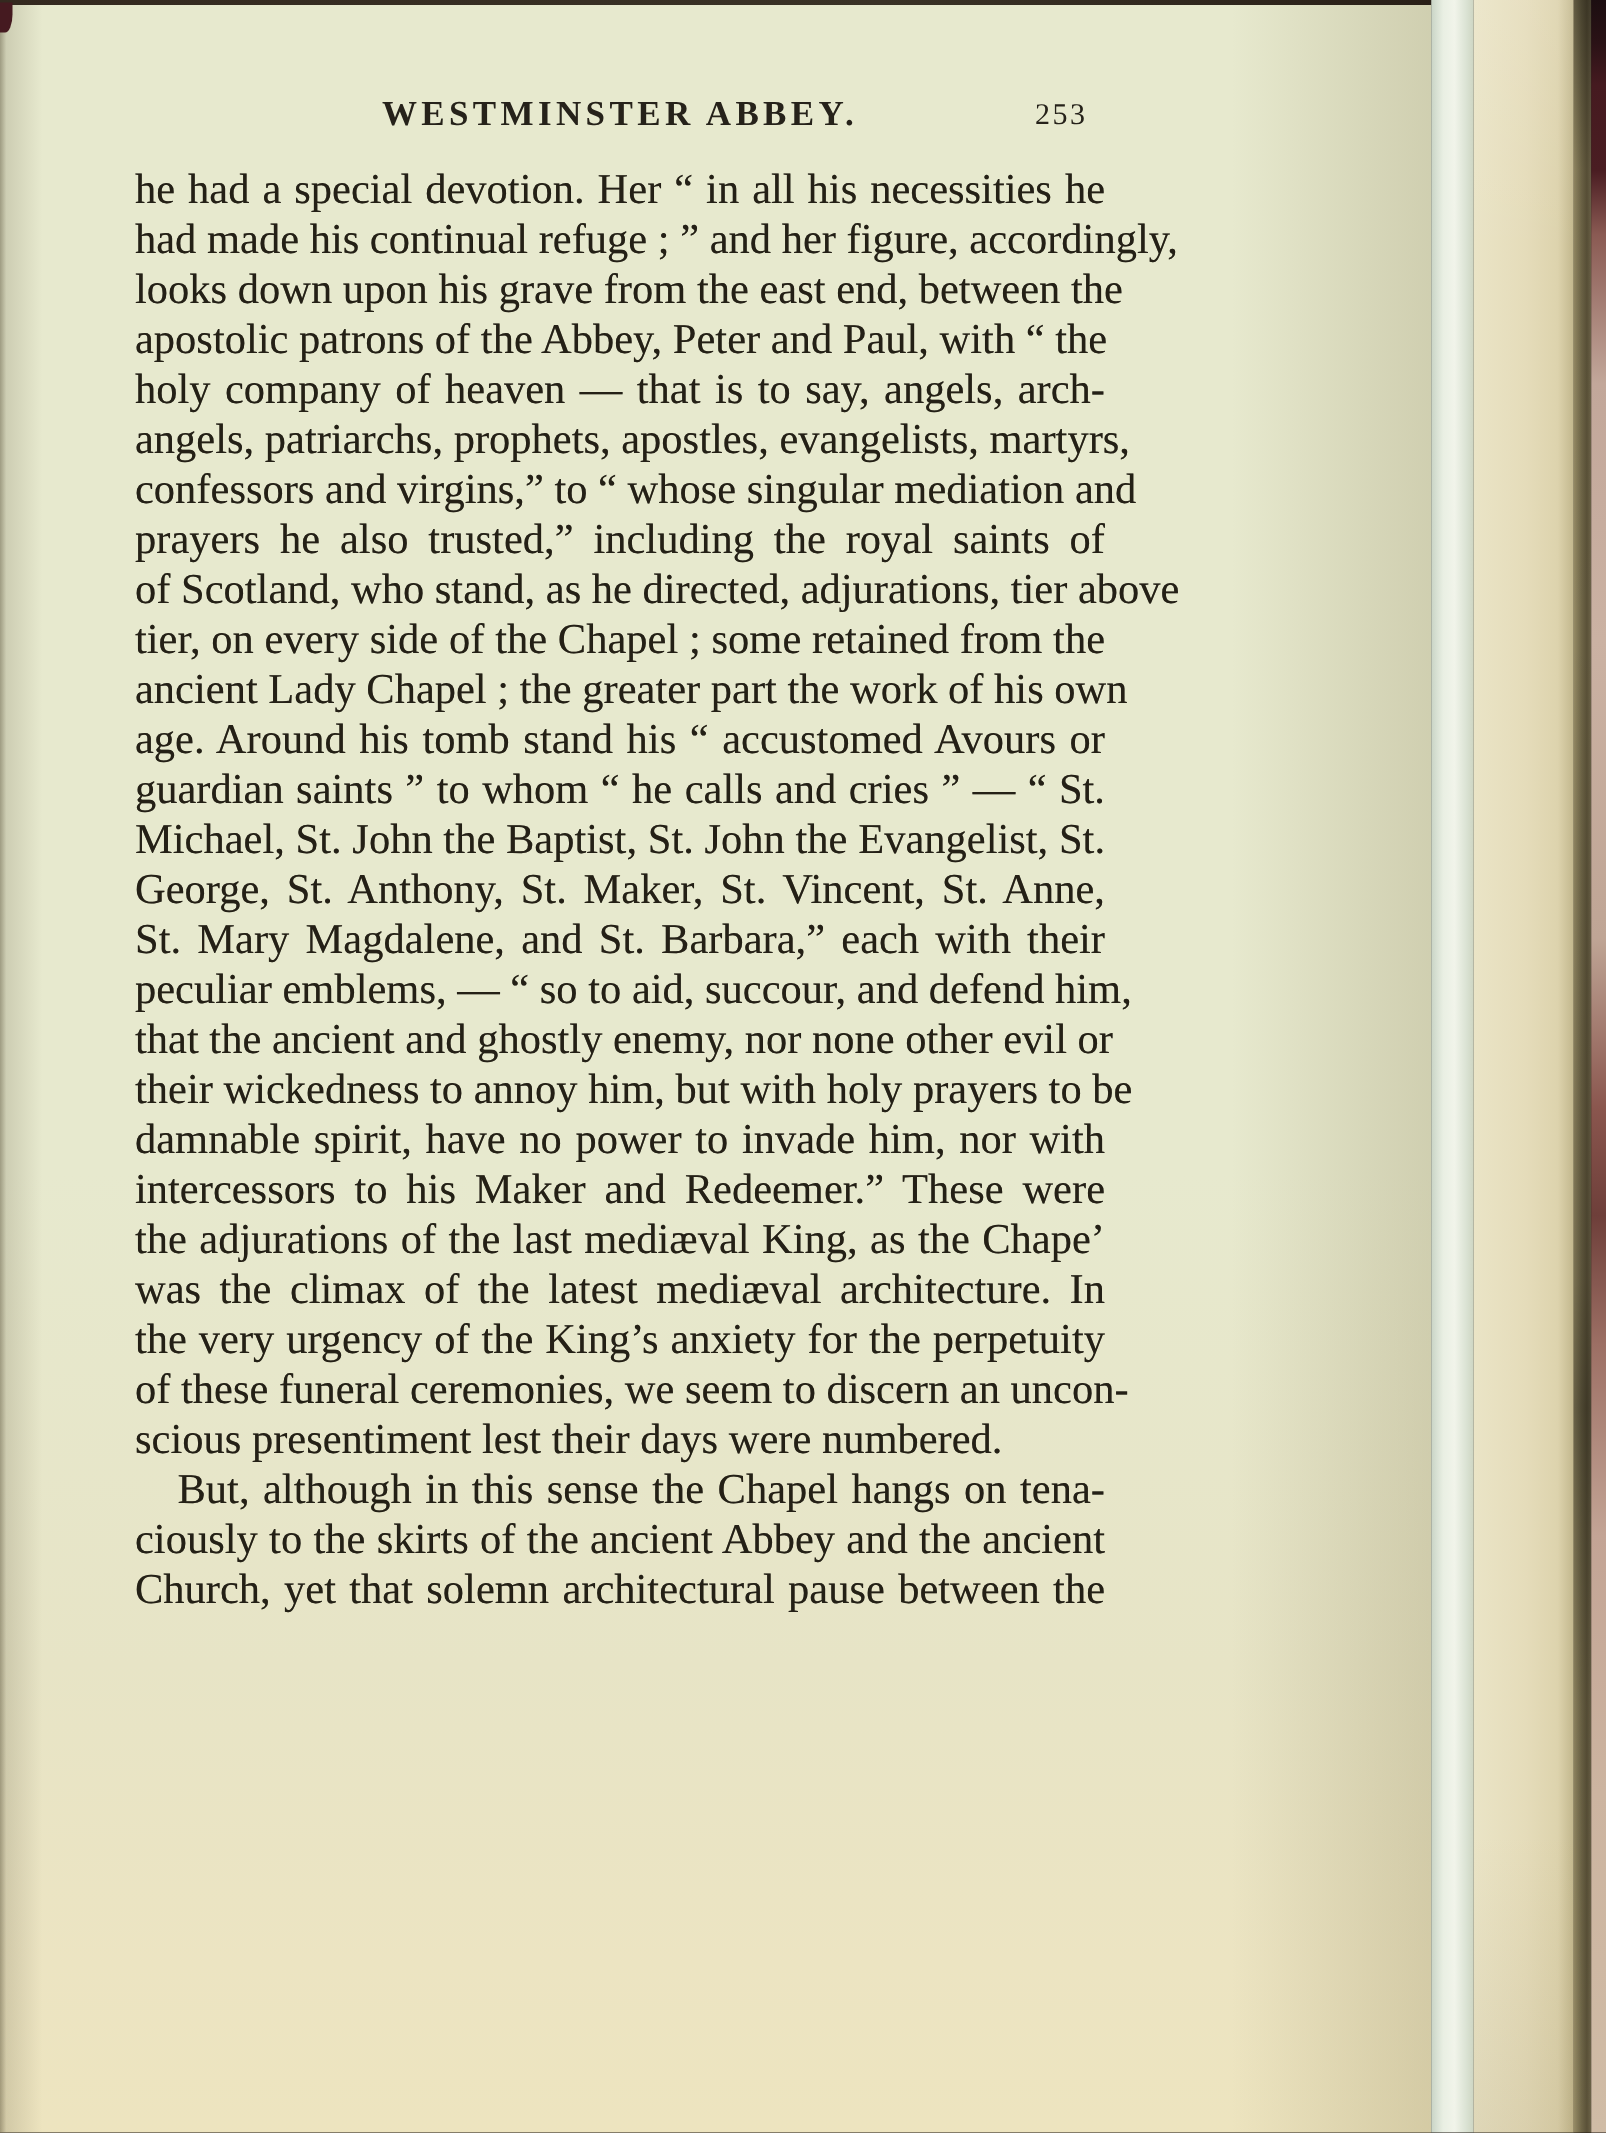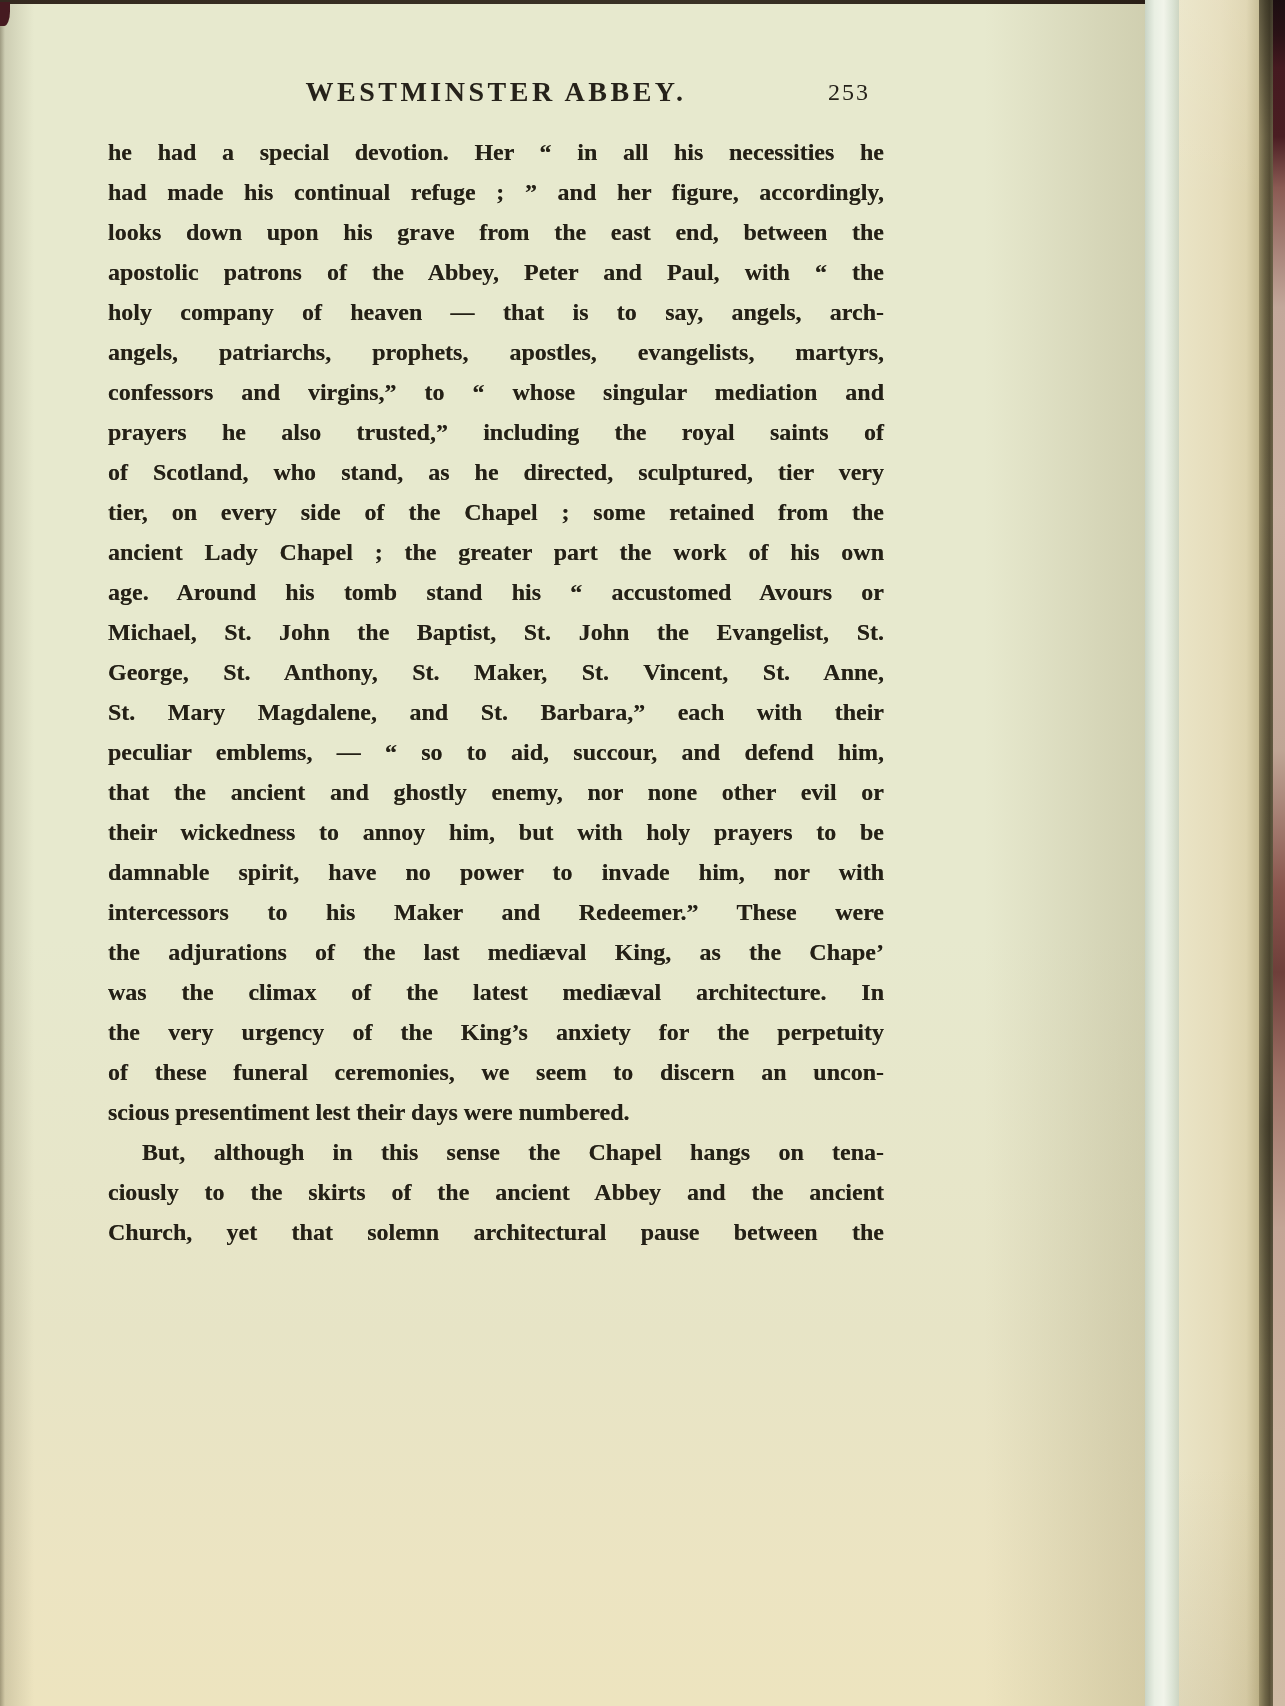--- a/index.html
+++ b/index.html
@@ -51,25 +51,24 @@
     display:block;text-align:center;
     font-size:28px;font-weight:bold;letter-spacing:3.5px;
     color:#26221a;
   }
   .running-header .folio{
     position:absolute;right:14px;top:0;
     font-size:24px;letter-spacing:2px;color:#26221a;
   }
   .body-text{margin-top:20px;}
   .line{
-    font-size:24px;line-height:40px;height:40px;
+    font-size:34px;line-height:40px;height:40px;
     text-align:justify;text-align-last:justify;
     white-space:nowrap; 
     text-shadow:0 0 .5px rgba(35,31,22,.55);
-    font-weight:bold;
   }
   .line.no-just{text-align:center;text-align-last:left;}
   .line.indent{text-indent:34px;}
 </style>
 </head>
 <body>
 
 <div class="scan">
   <div class="page-leaf">
     <div class="text-area">
@@ -79,24 +78,25 @@
       </div>
       <div class="body-text" id="body-text">
           <div class="line">he had a special devotion.  Her “ in all his necessities he</div>
           <div class="line">had made his continual refuge ; ” and her figure, accordingly,</div>
           <div class="line">looks down upon his grave from the east end, between the</div>
           <div class="line">apostolic patrons of the Abbey, Peter and Paul, with “ the</div>
           <div class="line">holy company of heaven — that is to say, angels, arch-</div>
           <div class="line">angels, patriarchs, prophets, apostles, evangelists, martyrs,</div>
           <div class="line">confessors and virgins,” to “ whose singular mediation and</div>
           <div class="line">prayers he also trusted,” including the royal saints of</div>
-          <div class="line">of Scotland, who stand, as he directed, sculptured, tier very</div>
+          <div class="line">of Scotland, who stand, as he directed, adjurations, tier above</div>
           <div class="line">tier, on every side of the Chapel ;  some retained from the</div>
           <div class="line">ancient Lady Chapel ;  the greater part the work of his own</div>
           <div class="line">age.  Around his tomb stand his “ accustomed Avours or</div>
+          <div class="line">guardian saints ” to whom “ he calls and cries ” — “ St.</div>
           <div class="line">Michael, St. John the Baptist, St. John the Evangelist, St.</div>
           <div class="line">George, St. Anthony, St. Maker, St. Vincent, St. Anne,</div>
           <div class="line">St. Mary Magdalene, and St. Barbara,” each with their</div>
           <div class="line">peculiar emblems, — “ so to aid, succour, and defend him,</div>
           <div class="line">that the ancient and ghostly enemy, nor none other evil or</div>
           <div class="line">their wickedness to annoy him, but with holy prayers to be</div>
           <div class="line">damnable spirit, have no power to invade him, nor with</div>
           <div class="line">intercessors to his Maker and Redeemer.”   These were</div>
           <div class="line">the adjurations of the last mediæval King, as the Chape’</div>
           <div class="line">was the climax of the latest mediæval architecture.   In</div>

